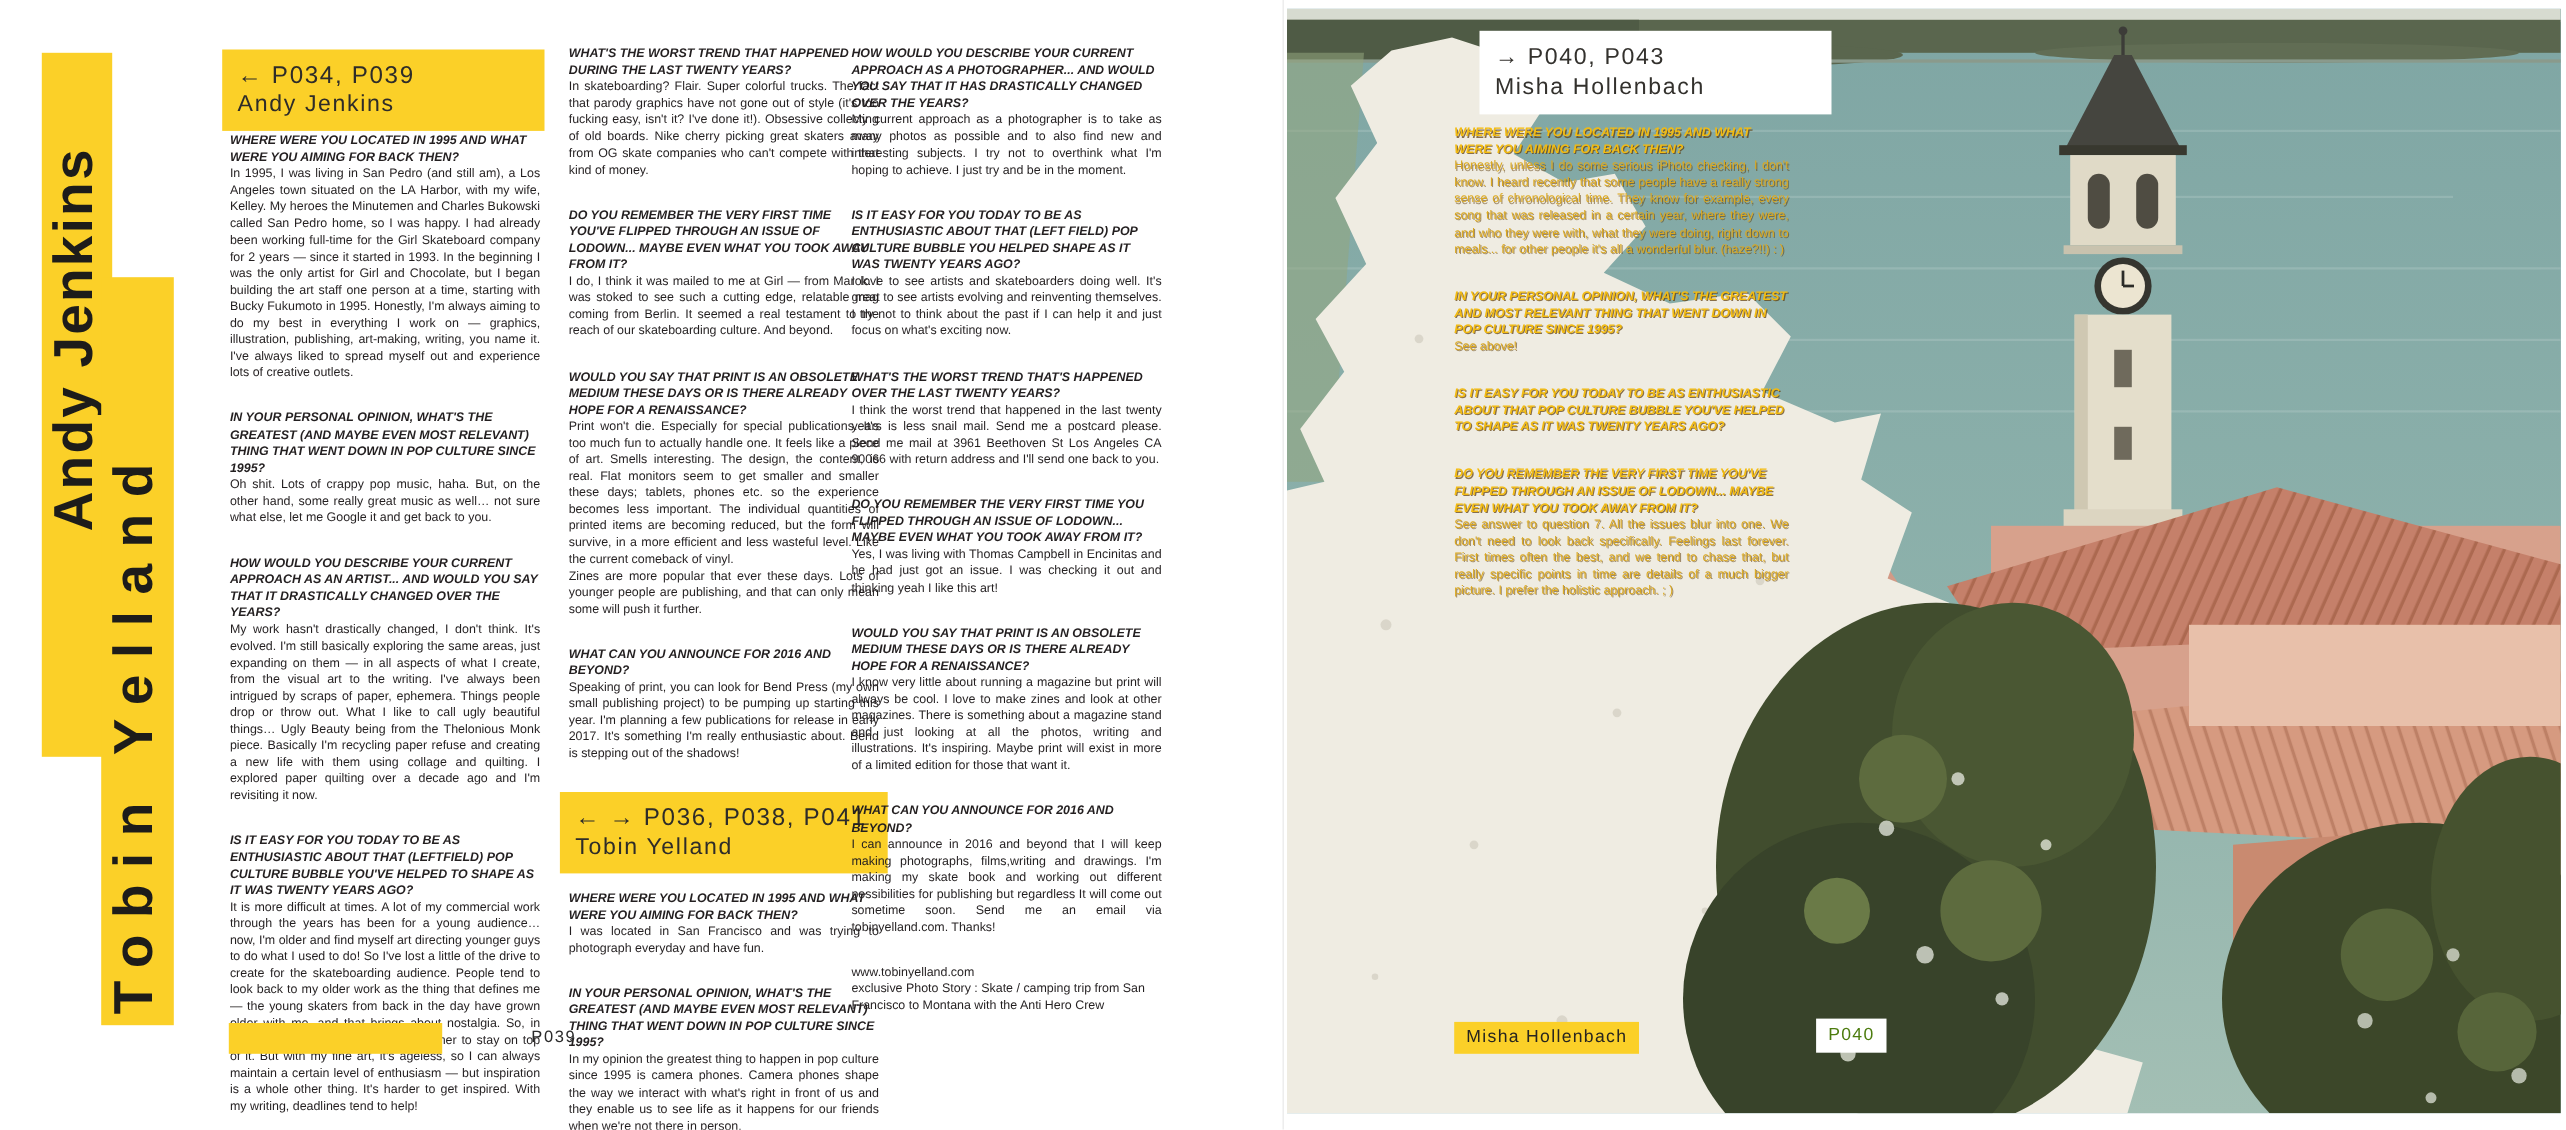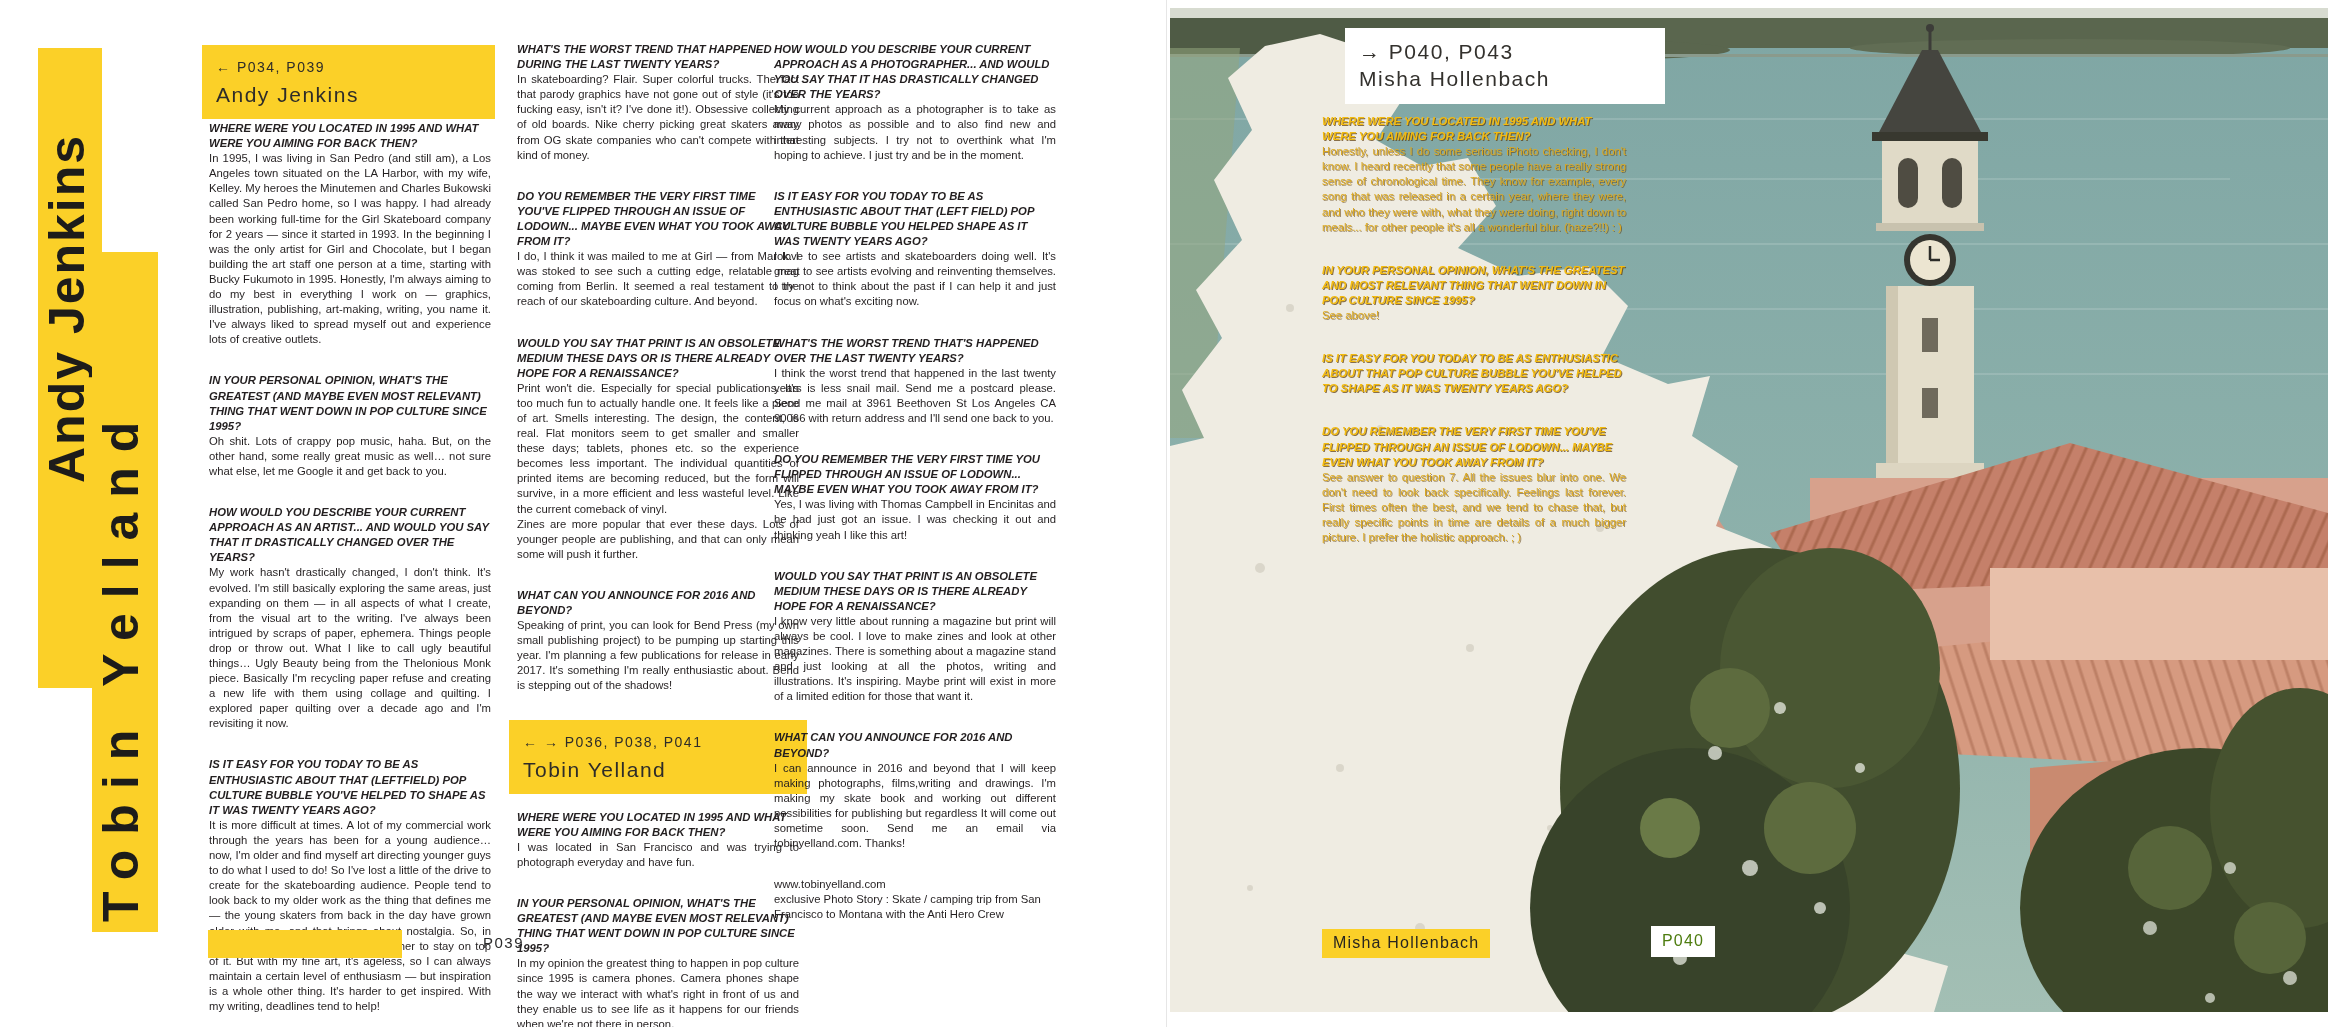--- a/index.html
+++ b/index.html
@@ -21,21 +21,21 @@
     font-weight:bold;color:#1d1c1a;height:100%;box-sizing:border-box;
     font-size:50px;white-space:nowrap;
   }
   #bar-andy .vname{letter-spacing:2px;padding-top:205px;padding-left:3px;}
   #bar-tobin .vname{letter-spacing:15px;padding-top:10px;padding-left:4px;}
 
   .hbox{
     background:var(--yellow);color:#2e2c29;letter-spacing:1.5px;
     padding:9px 14px 11px 14px;
   }
-  .hbox .pg{font-size:14px;line-height:27px;white-space:nowrap;}
+  .hbox .pg{font-size:22px;line-height:27px;white-space:nowrap;}
   .hbox .nm{font-size:21px;line-height:27px;white-space:nowrap;}
   #andy-header{position:absolute;left:202px;top:45px;width:265px;}
 
   .col{position:absolute;width:282px;font-size:11.3px;line-height:15.1px;}
   #col1{left:209px;top:121px;}
   #col2{left:517px;top:42px;}
   #col3{left:774px;top:42px;}
   .qa{margin:0 0 26px 0;}
   .q{font-weight:bold;font-style:italic;}
   .a{text-align:justify;white-space:pre-line;}

